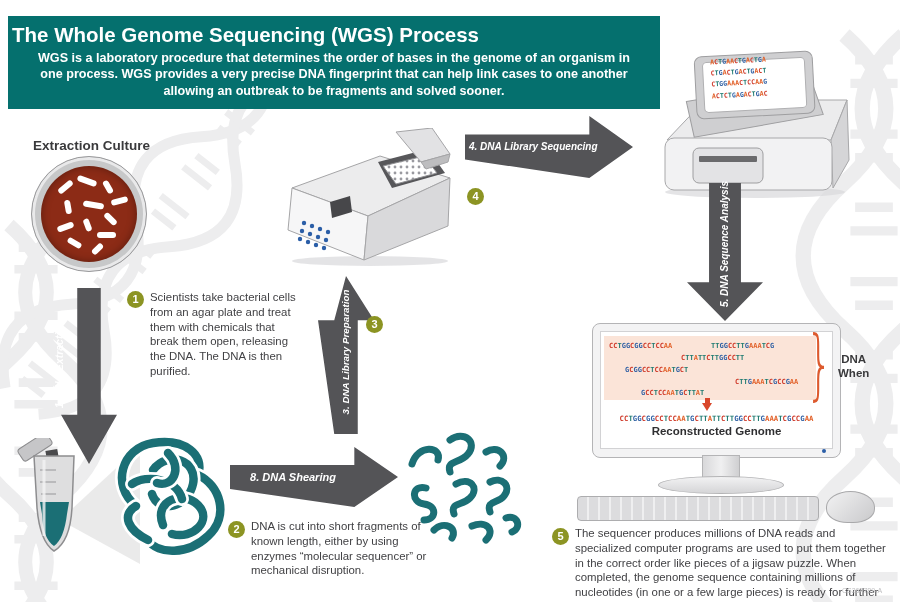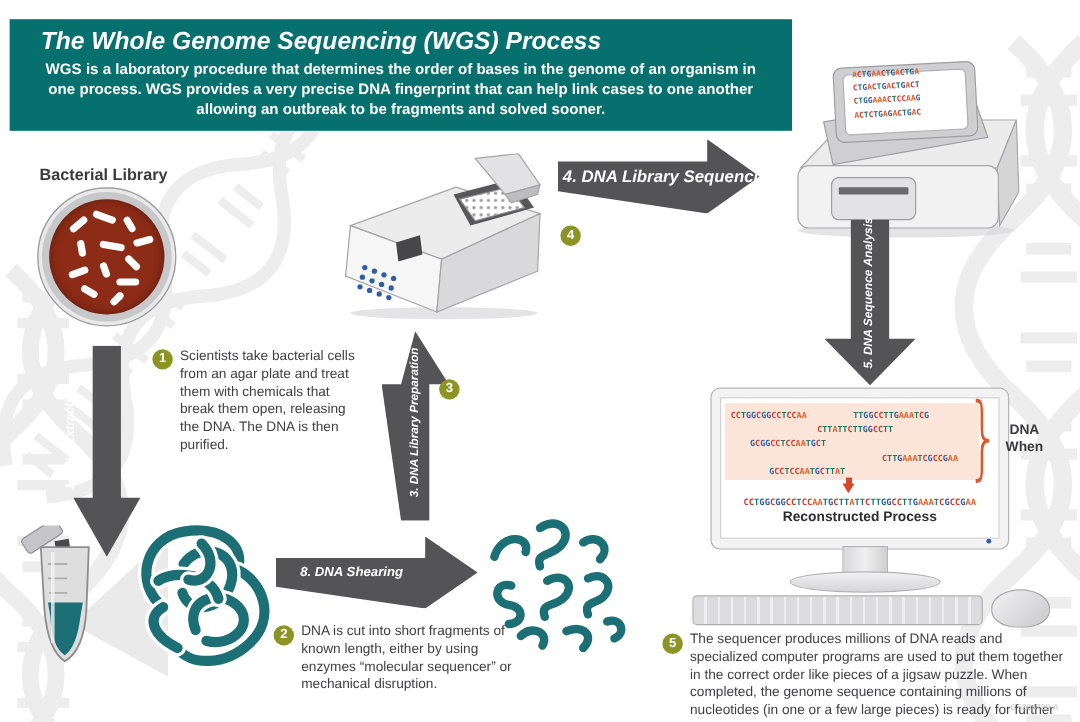--- a/index.html
+++ b/index.html
@@ -3,21 +3,21 @@
 <meta charset="utf-8">
 <style>
   html,body{margin:0;padding:0;background:#fff;}
   #canvas{position:relative;width:900px;height:602px;overflow:hidden;background:#fff;
           font-family:"Liberation Sans",sans-serif;color:#414144;}
   .abs{position:absolute;}
   
   #bg-helix{position:absolute;left:0;top:0;z-index:0;pointer-events:none;}
   
   #header{left:8px;top:16px;width:652px;height:93px;background:#05706e;z-index:3;}
-  #header h1{margin:7px 12px 3px 26px;font-size:20.5px;line-height:1.15;color:#fff;font-weight:bold;font-style:italic;}
+  #header h1{margin:7px 12px 3px 4px;font-size:20.5px;line-height:1.15;color:#fff;font-weight:bold;}
   #header p{margin:0 18px;font-size:12.6px;line-height:1.32;color:#fff;font-weight:bold;text-align:center;}
   
   .arrow{background:#545457;z-index:3;}
   .arrow-down{clip-path:polygon(29% 0,71% 0,71% 72%,100% 72%,50% 100%,0 72%,29% 72%);}
   .arrow-up{clip-path:polygon(50% 0,100% 28%,71% 28%,71% 100%,29% 100%,0 28%,29% 28%);}
   .arrow-right{clip-path:polygon(0 30%,74% 30%,74% 0,100% 50%,74% 100%,0 70%);}
   .arrow-label{position:absolute;color:#fff;font-style:italic;font-weight:bold;text-align:center;
                white-space:nowrap;z-index:4;}
   .vlabel{transform:rotate(-90deg);}
   
@@ -103,21 +103,21 @@
     <use href="#helix" transform="translate(815,35) scale(1.18)"></use>
     <use href="#helix" transform="translate(-18,225) scale(1.08)"></use>
     <use href="#helix" transform="translate(250,40) rotate(38) scale(0.85)"></use>
   </svg>
 
   <div class="abs" id="header">
     <h1>The Whole Genome Sequencing (WGS) Process</h1>
     <p>WGS is a laboratory procedure that determines the order of bases in the genome of an organism in one process. WGS provides a very precise DNA fingerprint that can help link cases to one another allowing an outbreak to be fragments and solved sooner.</p>
   </div>
 
-  <div class="abs heading" style="left:33px;top:138px;">Bacterial Library</div>
+  <div class="abs heading" style="left:33px;top:138px;">Extraction Culture</div>
   <div class="abs" id="petri">
     <div id="petri-agar">
       <div class="rod" style="left:16px;top:18px;width:17px;transform:rotate(-40deg);"></div>
       <div class="rod" style="left:36px;top:12px;width:20px;transform:rotate(20deg);"></div>
       <div class="rod" style="left:60px;top:18px;width:14px;transform:rotate(60deg);"></div>
       <div class="rod" style="left:70px;top:32px;width:17px;transform:rotate(-15deg);"></div>
       <div class="rod" style="left:20px;top:38px;width:14px;transform:rotate(80deg);"></div>
       <div class="rod" style="left:42px;top:36px;width:21px;transform:rotate(10deg);"></div>
       <div class="rod" style="left:62px;top:50px;width:15px;transform:rotate(45deg);"></div>
       <div class="rod" style="left:16px;top:58px;width:17px;transform:rotate(-20deg);"></div>
@@ -219,21 +219,21 @@
         <circle cx="40" cy="109" r="2.2"></circle>
         <circle cx="48" cy="112" r="2.2"></circle>
       <circle cx="22" cy="111" r="2.2"></circle>
         <circle cx="30" cy="114" r="2.2"></circle>
         <circle cx="38" cy="117" r="2.2"></circle>
         <circle cx="46" cy="120" r="2.2"></circle>
     </g>
   </svg>
 
   <div class="abs arrow arrow-right" style="left:465px;top:116px;width:168px;height:62px;"></div>
-  <div class="abs arrow-label" style="left:469px;top:135px;width:118px;height:24px;line-height:24px;font-size:14px;">4. DNA Library Sequencing</div>
+  <div class="abs arrow-label" style="left:469px;top:135px;width:118px;height:24px;line-height:24px;font-size:10px;">4. DNA Library Sequencing</div>
 
   <div class="abs badge" style="left:467px;top:188px;">4</div>
 
   <svg class="abs" style="left:635px;top:42px;z-index:3;" width="222" height="158" viewBox="0 0 222 158">
     <ellipse cx="120" cy="150" rx="90" ry="6" fill="#d9d9db" opacity=".7"></ellipse>
     <polygon points="32,98 70,58 212,58 196,98" fill="#ececed" stroke="#a8a8aa"></polygon>
     <polygon points="196,98 212,58 214,118 198,146" fill="#d5d5d7" stroke="#a8a8aa"></polygon>
     <rect x="30" y="96" width="167" height="52" rx="9" fill="#f2f2f3" stroke="#a8a8aa"></rect>
     <rect x="58" y="106" width="70" height="35" rx="6" fill="#e3e3e5" stroke="#9e9ea0"></rect>
     <rect x="64" y="114" width="58" height="6" rx="1" fill="#6a6a6c"></rect>
@@ -259,21 +259,21 @@
         <span class="read dna" style="left:5px;top:6px;"><span style="color: rgb(207, 58, 42);">C</span><span style="color: rgb(207, 58, 42);">C</span><span style="color: rgb(30, 122, 112);">T</span><span style="color: rgb(46, 95, 163);">G</span><span style="color: rgb(46, 95, 163);">G</span><span style="color: rgb(207, 58, 42);">C</span><span style="color: rgb(46, 95, 163);">G</span><span style="color: rgb(46, 95, 163);">G</span><span style="color: rgb(207, 58, 42);">C</span><span style="color: rgb(207, 58, 42);">C</span><span style="color: rgb(30, 122, 112);">T</span><span style="color: rgb(207, 58, 42);">C</span><span style="color: rgb(207, 58, 42);">C</span><span style="color: rgb(226, 98, 43);">A</span><span style="color: rgb(226, 98, 43);">A</span></span>
         <span class="read dna" style="left:107px;top:6px;"><span style="color: rgb(30, 122, 112);">T</span><span style="color: rgb(30, 122, 112);">T</span><span style="color: rgb(46, 95, 163);">G</span><span style="color: rgb(46, 95, 163);">G</span><span style="color: rgb(207, 58, 42);">C</span><span style="color: rgb(207, 58, 42);">C</span><span style="color: rgb(30, 122, 112);">T</span><span style="color: rgb(30, 122, 112);">T</span><span style="color: rgb(46, 95, 163);">G</span><span style="color: rgb(226, 98, 43);">A</span><span style="color: rgb(226, 98, 43);">A</span><span style="color: rgb(226, 98, 43);">A</span><span style="color: rgb(30, 122, 112);">T</span><span style="color: rgb(207, 58, 42);">C</span><span style="color: rgb(46, 95, 163);">G</span></span>
         <span class="read dna" style="left:77px;top:18px;"><span style="color: rgb(207, 58, 42);">C</span><span style="color: rgb(30, 122, 112);">T</span><span style="color: rgb(30, 122, 112);">T</span><span style="color: rgb(226, 98, 43);">A</span><span style="color: rgb(30, 122, 112);">T</span><span style="color: rgb(30, 122, 112);">T</span><span style="color: rgb(207, 58, 42);">C</span><span style="color: rgb(30, 122, 112);">T</span><span style="color: rgb(30, 122, 112);">T</span><span style="color: rgb(46, 95, 163);">G</span><span style="color: rgb(46, 95, 163);">G</span><span style="color: rgb(207, 58, 42);">C</span><span style="color: rgb(207, 58, 42);">C</span><span style="color: rgb(30, 122, 112);">T</span><span style="color: rgb(30, 122, 112);">T</span></span>
         <span class="read dna" style="left:21px;top:30px;"><span style="color: rgb(46, 95, 163);">G</span><span style="color: rgb(207, 58, 42);">C</span><span style="color: rgb(46, 95, 163);">G</span><span style="color: rgb(46, 95, 163);">G</span><span style="color: rgb(207, 58, 42);">C</span><span style="color: rgb(207, 58, 42);">C</span><span style="color: rgb(30, 122, 112);">T</span><span style="color: rgb(207, 58, 42);">C</span><span style="color: rgb(207, 58, 42);">C</span><span style="color: rgb(226, 98, 43);">A</span><span style="color: rgb(226, 98, 43);">A</span><span style="color: rgb(30, 122, 112);">T</span><span style="color: rgb(46, 95, 163);">G</span><span style="color: rgb(207, 58, 42);">C</span><span style="color: rgb(30, 122, 112);">T</span></span>
         <span class="read dna" style="left:131px;top:42px;"><span style="color: rgb(207, 58, 42);">C</span><span style="color: rgb(30, 122, 112);">T</span><span style="color: rgb(30, 122, 112);">T</span><span style="color: rgb(46, 95, 163);">G</span><span style="color: rgb(226, 98, 43);">A</span><span style="color: rgb(226, 98, 43);">A</span><span style="color: rgb(226, 98, 43);">A</span><span style="color: rgb(30, 122, 112);">T</span><span style="color: rgb(207, 58, 42);">C</span><span style="color: rgb(46, 95, 163);">G</span><span style="color: rgb(207, 58, 42);">C</span><span style="color: rgb(207, 58, 42);">C</span><span style="color: rgb(46, 95, 163);">G</span><span style="color: rgb(226, 98, 43);">A</span><span style="color: rgb(226, 98, 43);">A</span></span>
         <span class="read dna" style="left:37px;top:53px;"><span style="color: rgb(46, 95, 163);">G</span><span style="color: rgb(207, 58, 42);">C</span><span style="color: rgb(207, 58, 42);">C</span><span style="color: rgb(30, 122, 112);">T</span><span style="color: rgb(207, 58, 42);">C</span><span style="color: rgb(207, 58, 42);">C</span><span style="color: rgb(226, 98, 43);">A</span><span style="color: rgb(226, 98, 43);">A</span><span style="color: rgb(30, 122, 112);">T</span><span style="color: rgb(46, 95, 163);">G</span><span style="color: rgb(207, 58, 42);">C</span><span style="color: rgb(30, 122, 112);">T</span><span style="color: rgb(30, 122, 112);">T</span><span style="color: rgb(226, 98, 43);">A</span><span style="color: rgb(30, 122, 112);">T</span></span>
       </div>
       <div id="dna-down-stem"></div>
       <div id="dna-down-arrow"></div>
       <div id="genome-line" class="dna"><span style="color: rgb(207, 58, 42);">C</span><span style="color: rgb(207, 58, 42);">C</span><span style="color: rgb(30, 122, 112);">T</span><span style="color: rgb(46, 95, 163);">G</span><span style="color: rgb(46, 95, 163);">G</span><span style="color: rgb(207, 58, 42);">C</span><span style="color: rgb(46, 95, 163);">G</span><span style="color: rgb(46, 95, 163);">G</span><span style="color: rgb(207, 58, 42);">C</span><span style="color: rgb(207, 58, 42);">C</span><span style="color: rgb(30, 122, 112);">T</span><span style="color: rgb(207, 58, 42);">C</span><span style="color: rgb(207, 58, 42);">C</span><span style="color: rgb(226, 98, 43);">A</span><span style="color: rgb(226, 98, 43);">A</span><span style="color: rgb(30, 122, 112);">T</span><span style="color: rgb(46, 95, 163);">G</span><span style="color: rgb(207, 58, 42);">C</span><span style="color: rgb(30, 122, 112);">T</span><span style="color: rgb(30, 122, 112);">T</span><span style="color: rgb(226, 98, 43);">A</span><span style="color: rgb(30, 122, 112);">T</span><span style="color: rgb(30, 122, 112);">T</span><span style="color: rgb(207, 58, 42);">C</span><span style="color: rgb(30, 122, 112);">T</span><span style="color: rgb(30, 122, 112);">T</span><span style="color: rgb(46, 95, 163);">G</span><span style="color: rgb(46, 95, 163);">G</span><span style="color: rgb(207, 58, 42);">C</span><span style="color: rgb(207, 58, 42);">C</span><span style="color: rgb(30, 122, 112);">T</span><span style="color: rgb(30, 122, 112);">T</span><span style="color: rgb(46, 95, 163);">G</span><span style="color: rgb(226, 98, 43);">A</span><span style="color: rgb(226, 98, 43);">A</span><span style="color: rgb(226, 98, 43);">A</span><span style="color: rgb(30, 122, 112);">T</span><span style="color: rgb(207, 58, 42);">C</span><span style="color: rgb(46, 95, 163);">G</span><span style="color: rgb(207, 58, 42);">C</span><span style="color: rgb(207, 58, 42);">C</span><span style="color: rgb(46, 95, 163);">G</span><span style="color: rgb(226, 98, 43);">A</span><span style="color: rgb(226, 98, 43);">A</span></div>
-      <div id="genome-label">Reconstructed Process</div>
+      <div id="genome-label">Reconstructed Genome</div>
     </div>
     <div id="monitor-led"></div>
   </div>
   <div class="abs" id="monitor-stand"></div>
   <div class="abs" id="monitor-base"></div>
   <div class="abs" id="keyboard"></div>
   <div class="abs" id="mouse"></div>
 
   <div class="abs" id="brace">}</div>
   <div class="abs" id="dna-reads-label">

